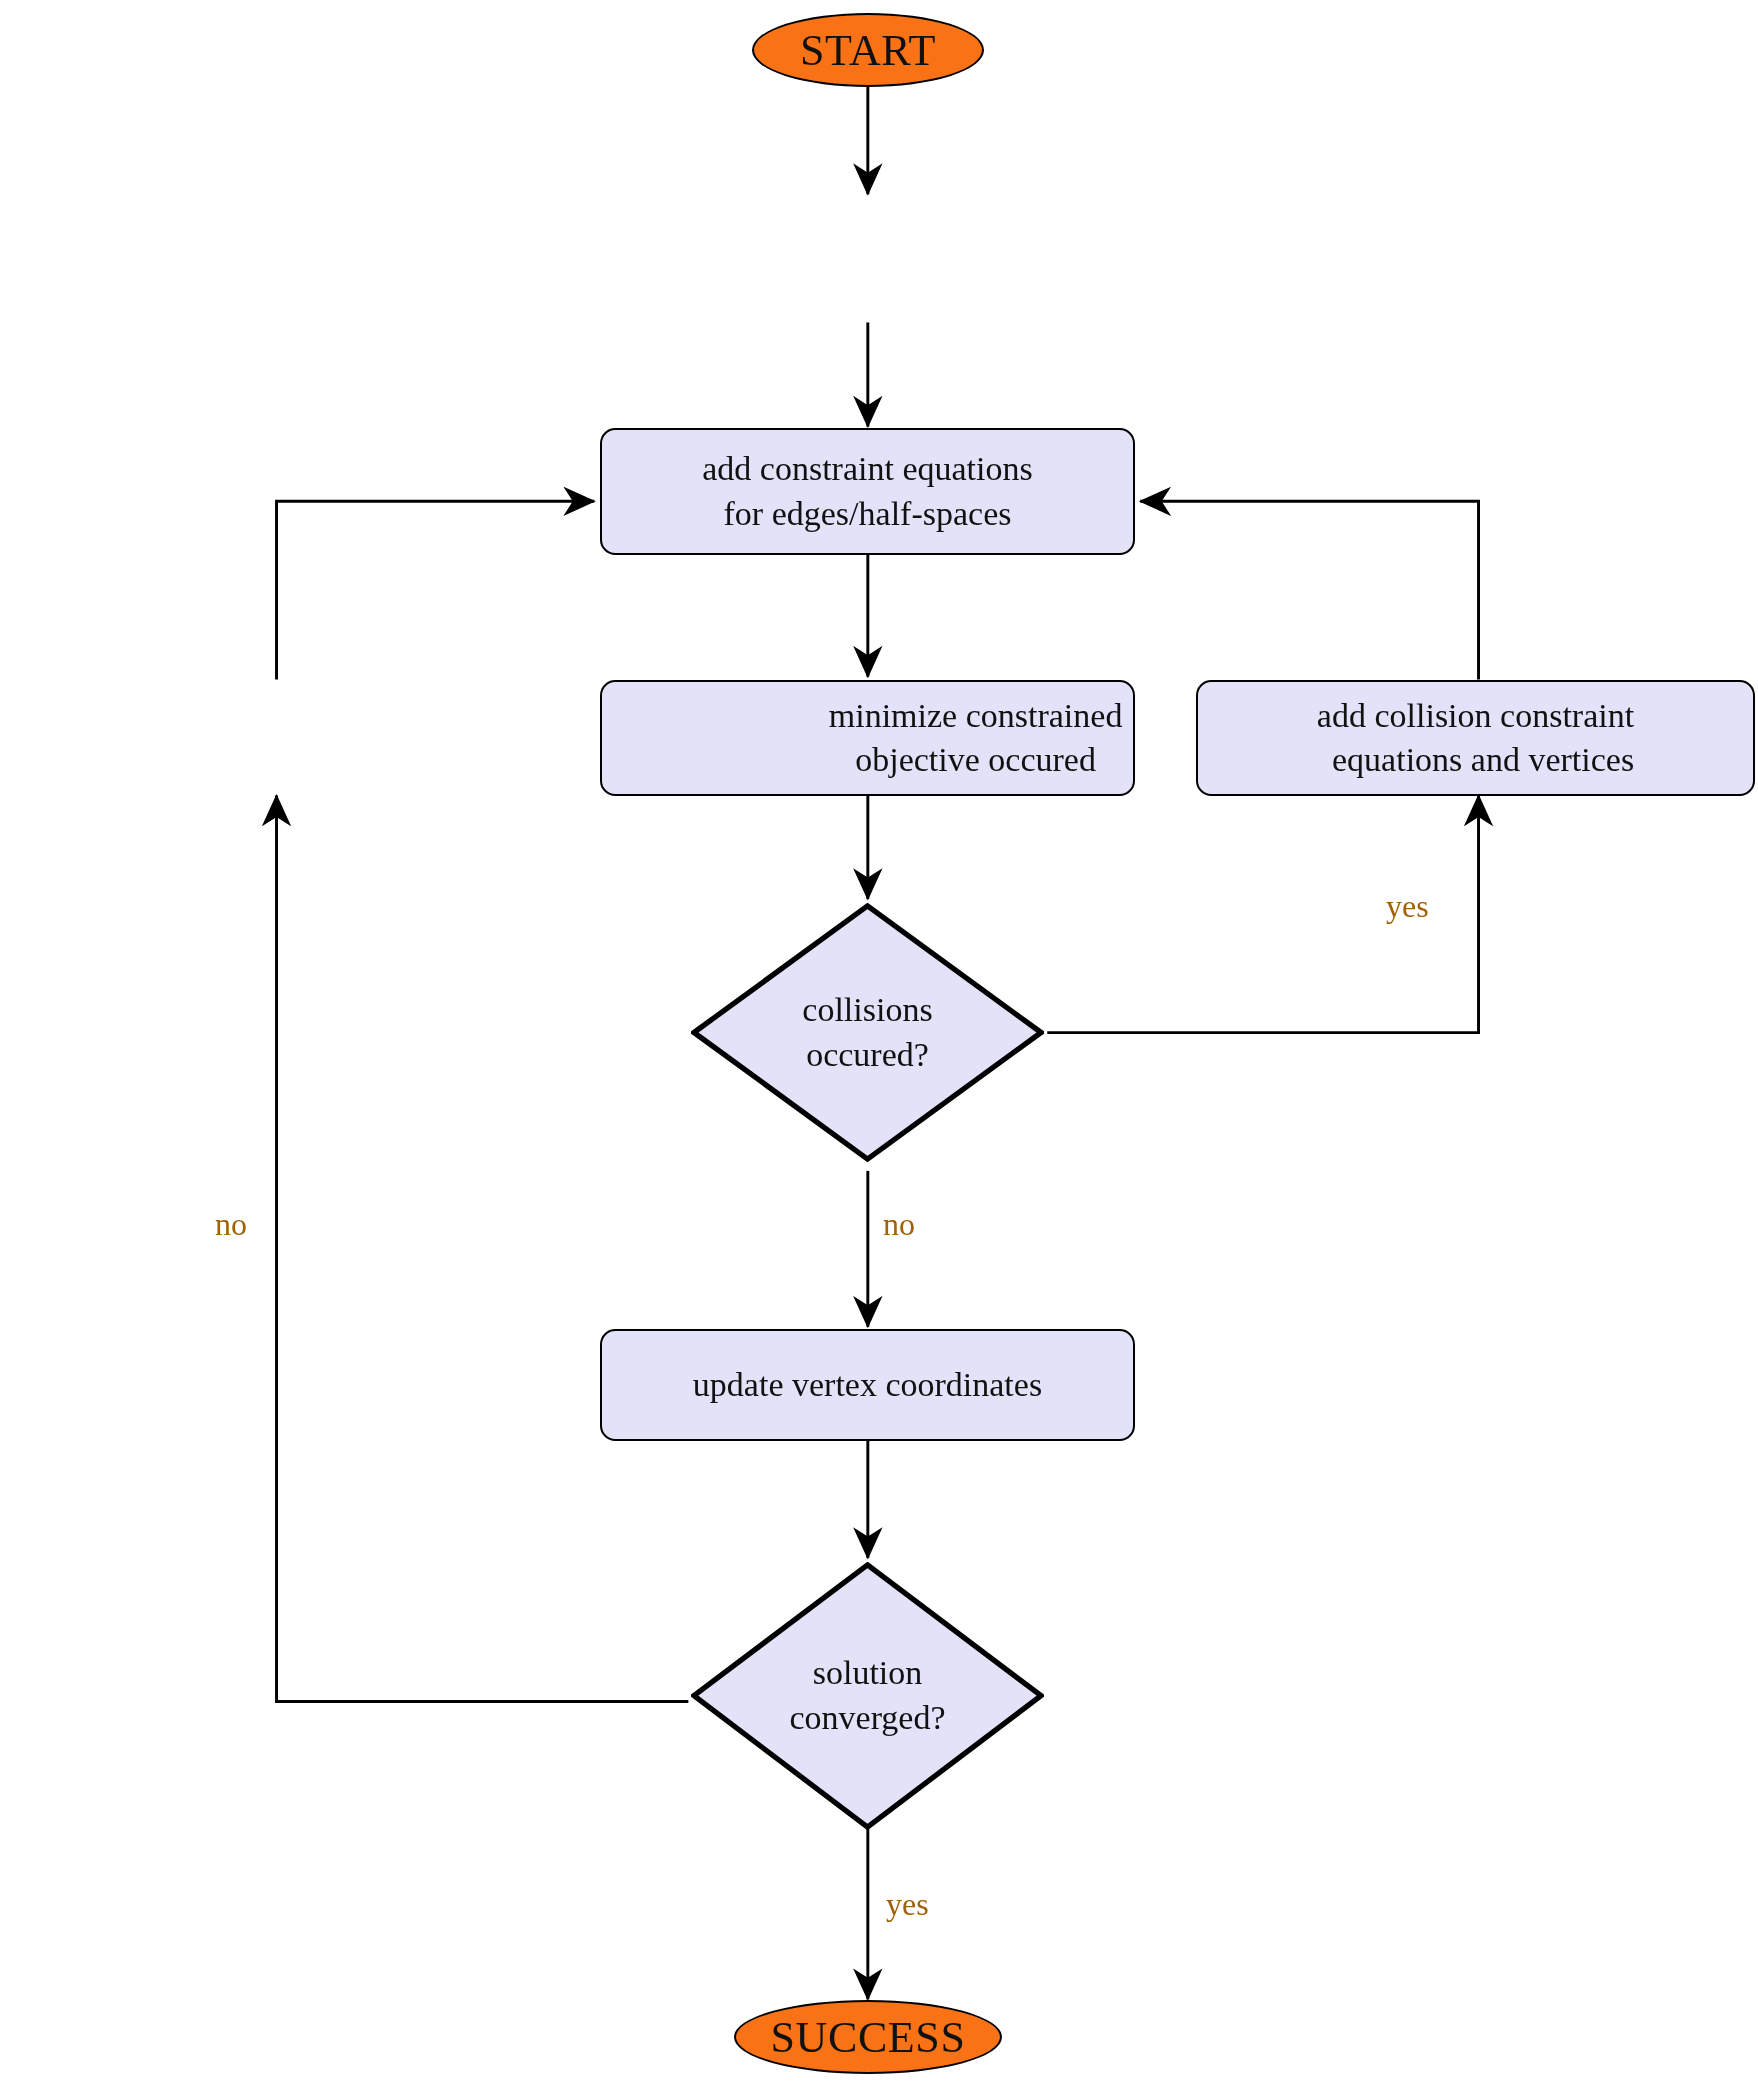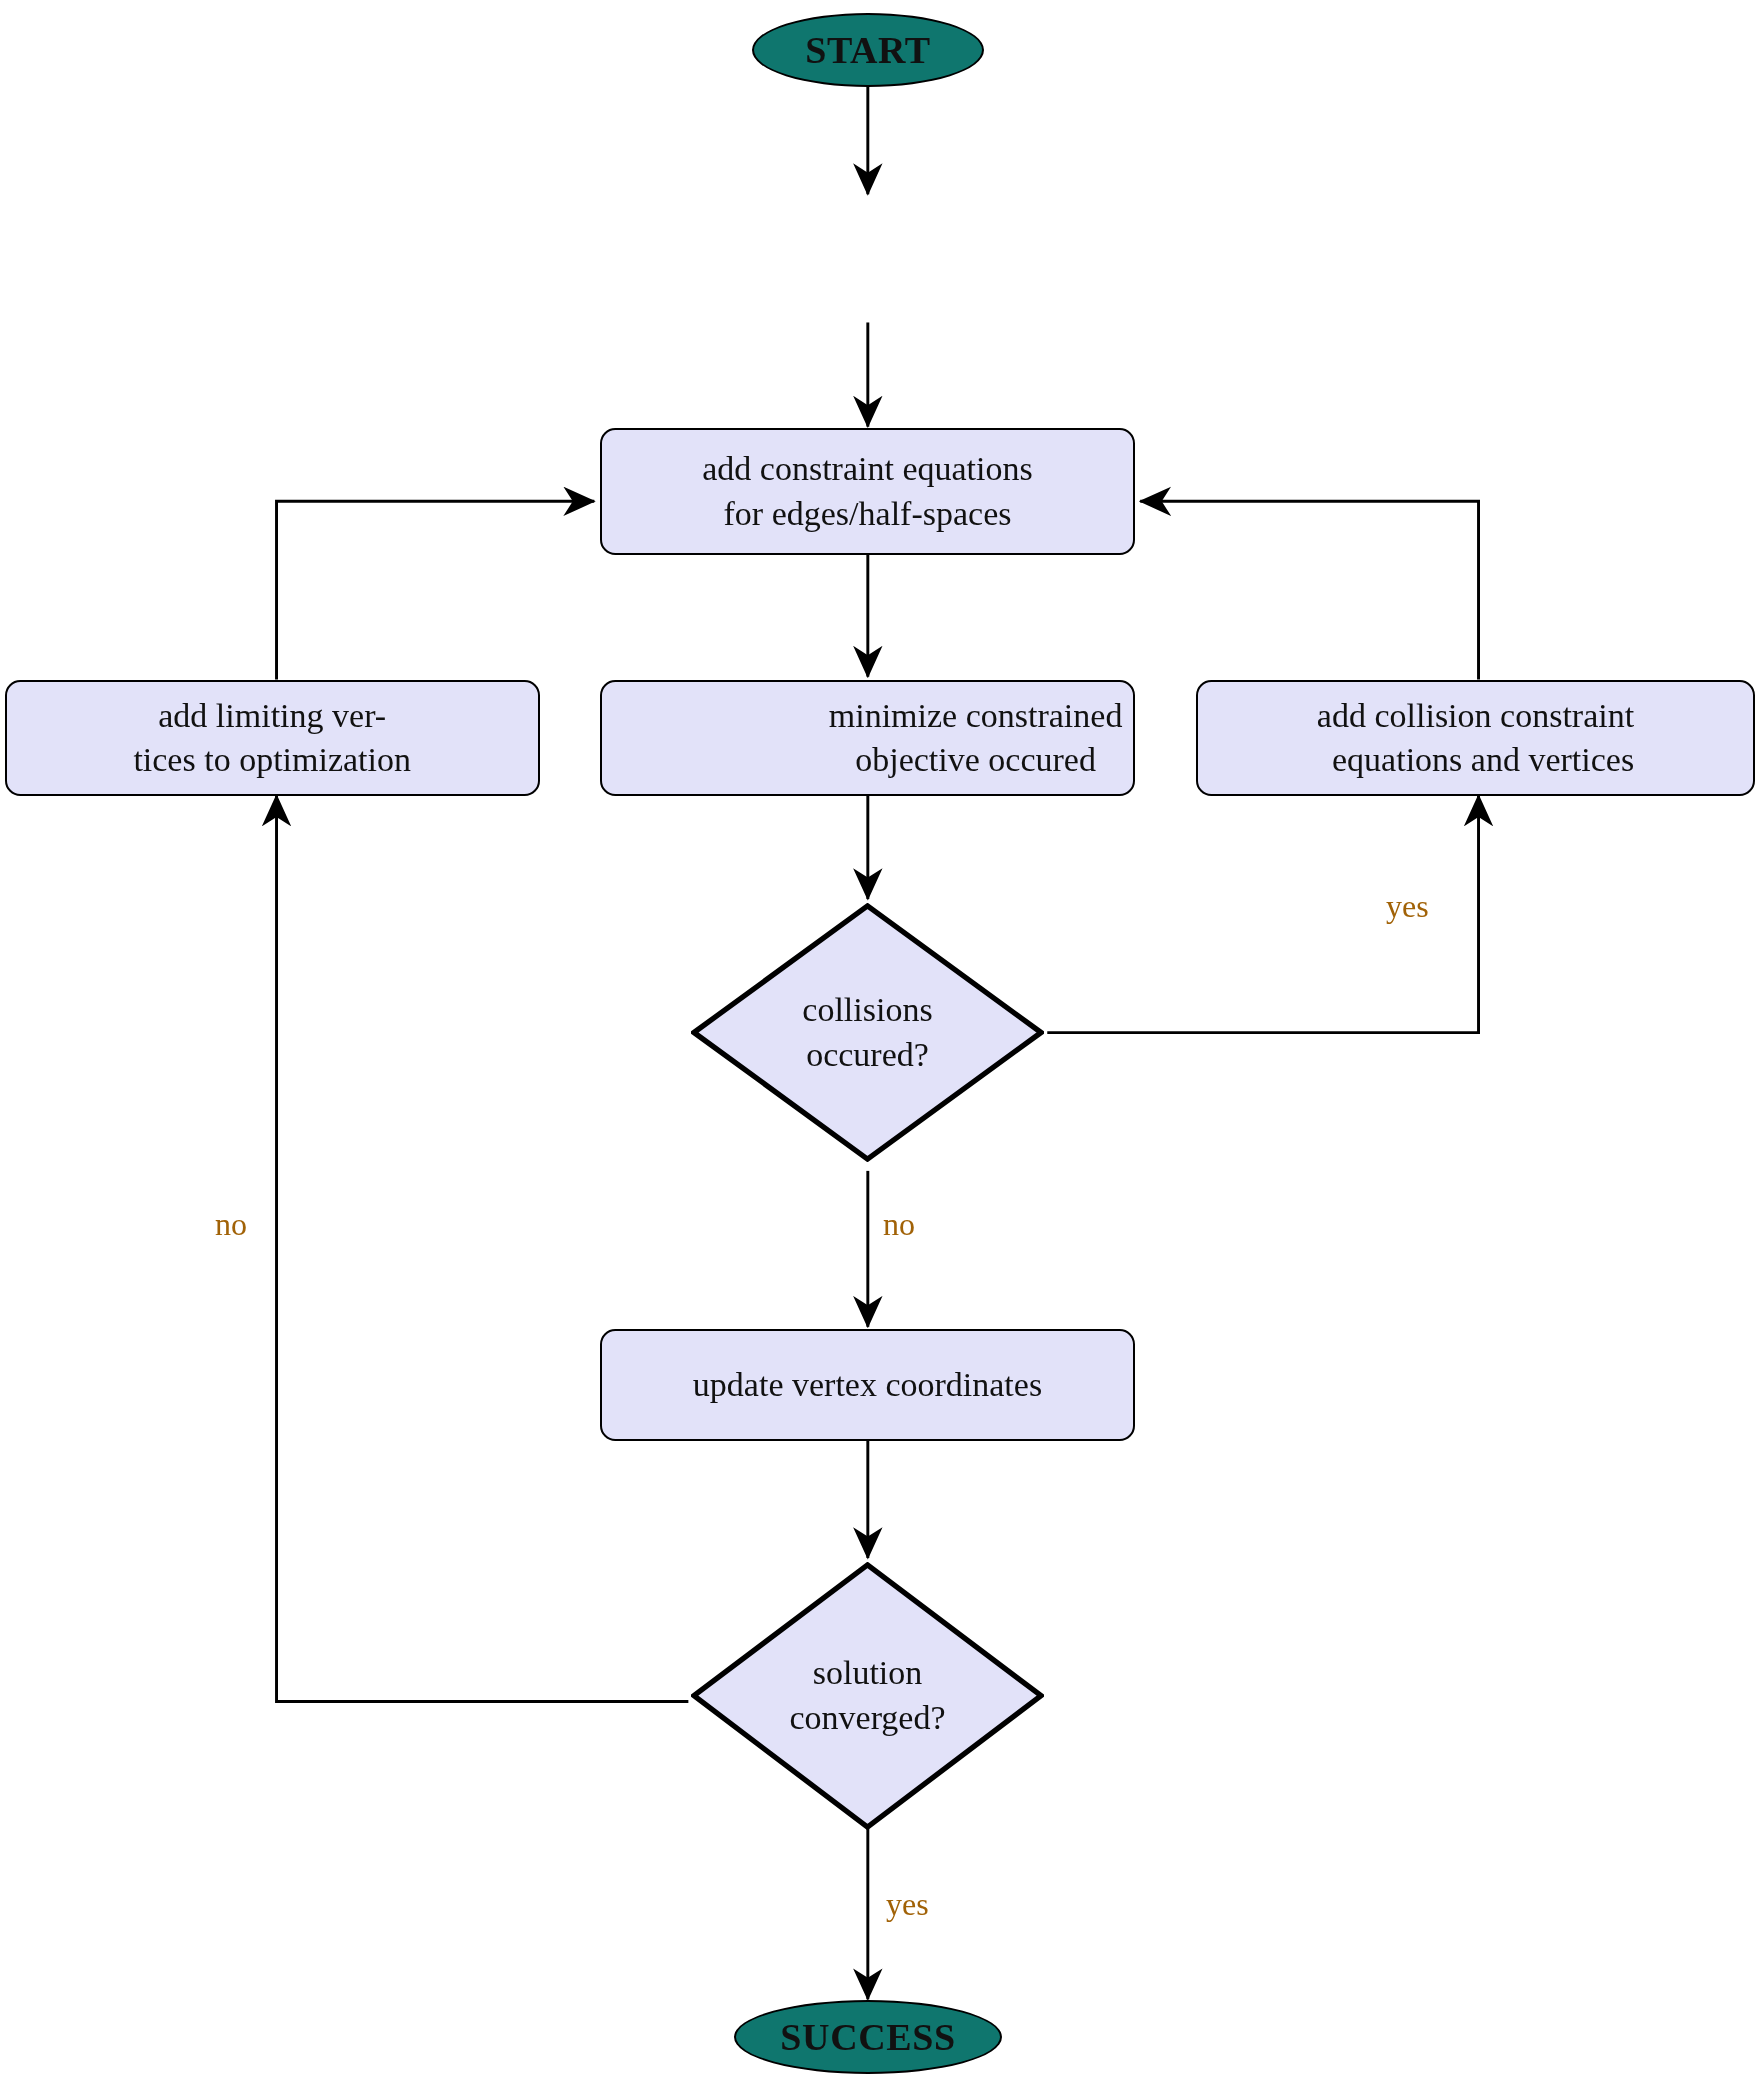--- a/index.html
+++ b/index.html
@@ -12,26 +12,25 @@
 
   .proc{
     background:#E2E2F9;
     border:2.9px solid #000000;
     border-radius:15.3px;
     font-size:34px;
     line-height:1.30;
     padding:4.7px 10.6px;
   }
   .term{
-    background:#0f766e;
+    background:#f97316;
     border:2.9px solid #000000;
     border-radius:50%;
-    font-size:38px;
+    font-size:44px;
     letter-spacing:0.6px;
-    font-weight:bold;
   }
   .dec{
     width:353px;height:259px;
     display:flex;align-items:center;justify-content:center;
   }
   .dec .dtext{
     position:relative;z-index:2;
     font-size:34px;line-height:1.32;text-align:center;color:#111111;
     pointer-events:none;
   }
@@ -81,26 +80,20 @@
   </div>
 
 
   <div class="node proc" style="left:600px;top:428px;width:535px;height:127px;">
     <div>
       <div>add constraint equations</div>
       <div>for edges/half-spaces</div>
     </div>
   </div>
 
-  <div class="node proc" style="left:4.7px;top:680px;width:535px;height:116px;">
-    <div>
-      <div>add limiting ver-</div>
-      <div>tices to optimization</div>
-    </div>
-  </div>
 
   <div class="node proc" style="left:600px;top:680px;width:535px;height:116px;justify-content:flex-end;">
     <div>
       <div>minimize constrained</div>
       <div>objective occured</div>
     </div>
   </div>
 
   <div class="node proc" style="left:1196px;top:680px;width:559px;height:116px;text-align:right;">
     <div>

